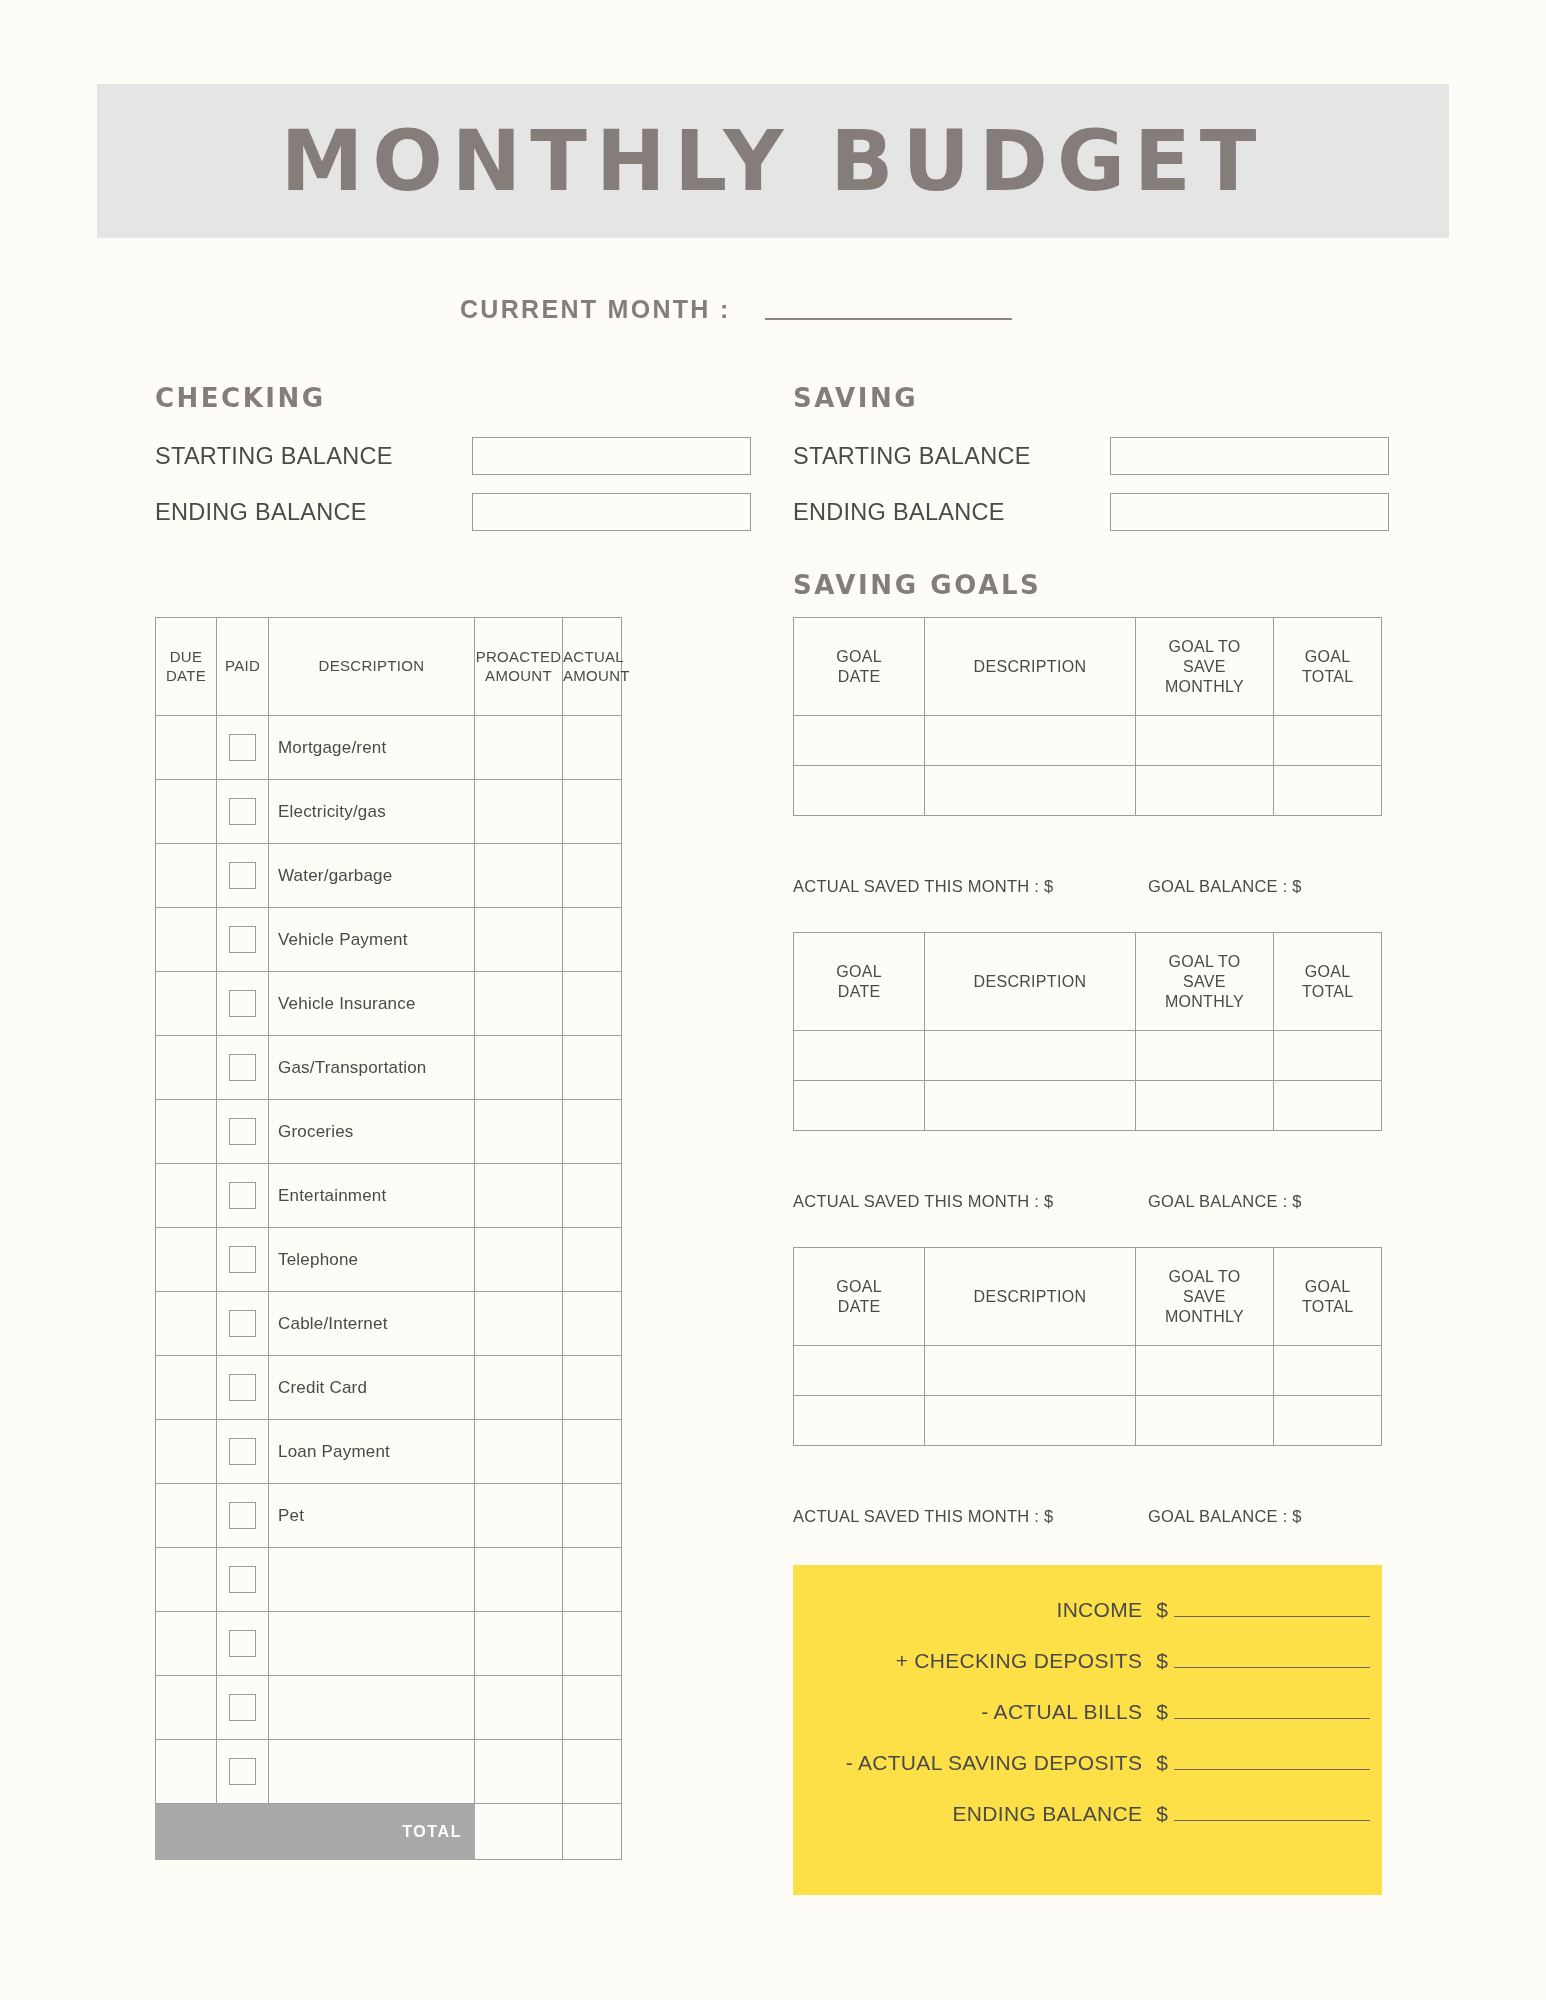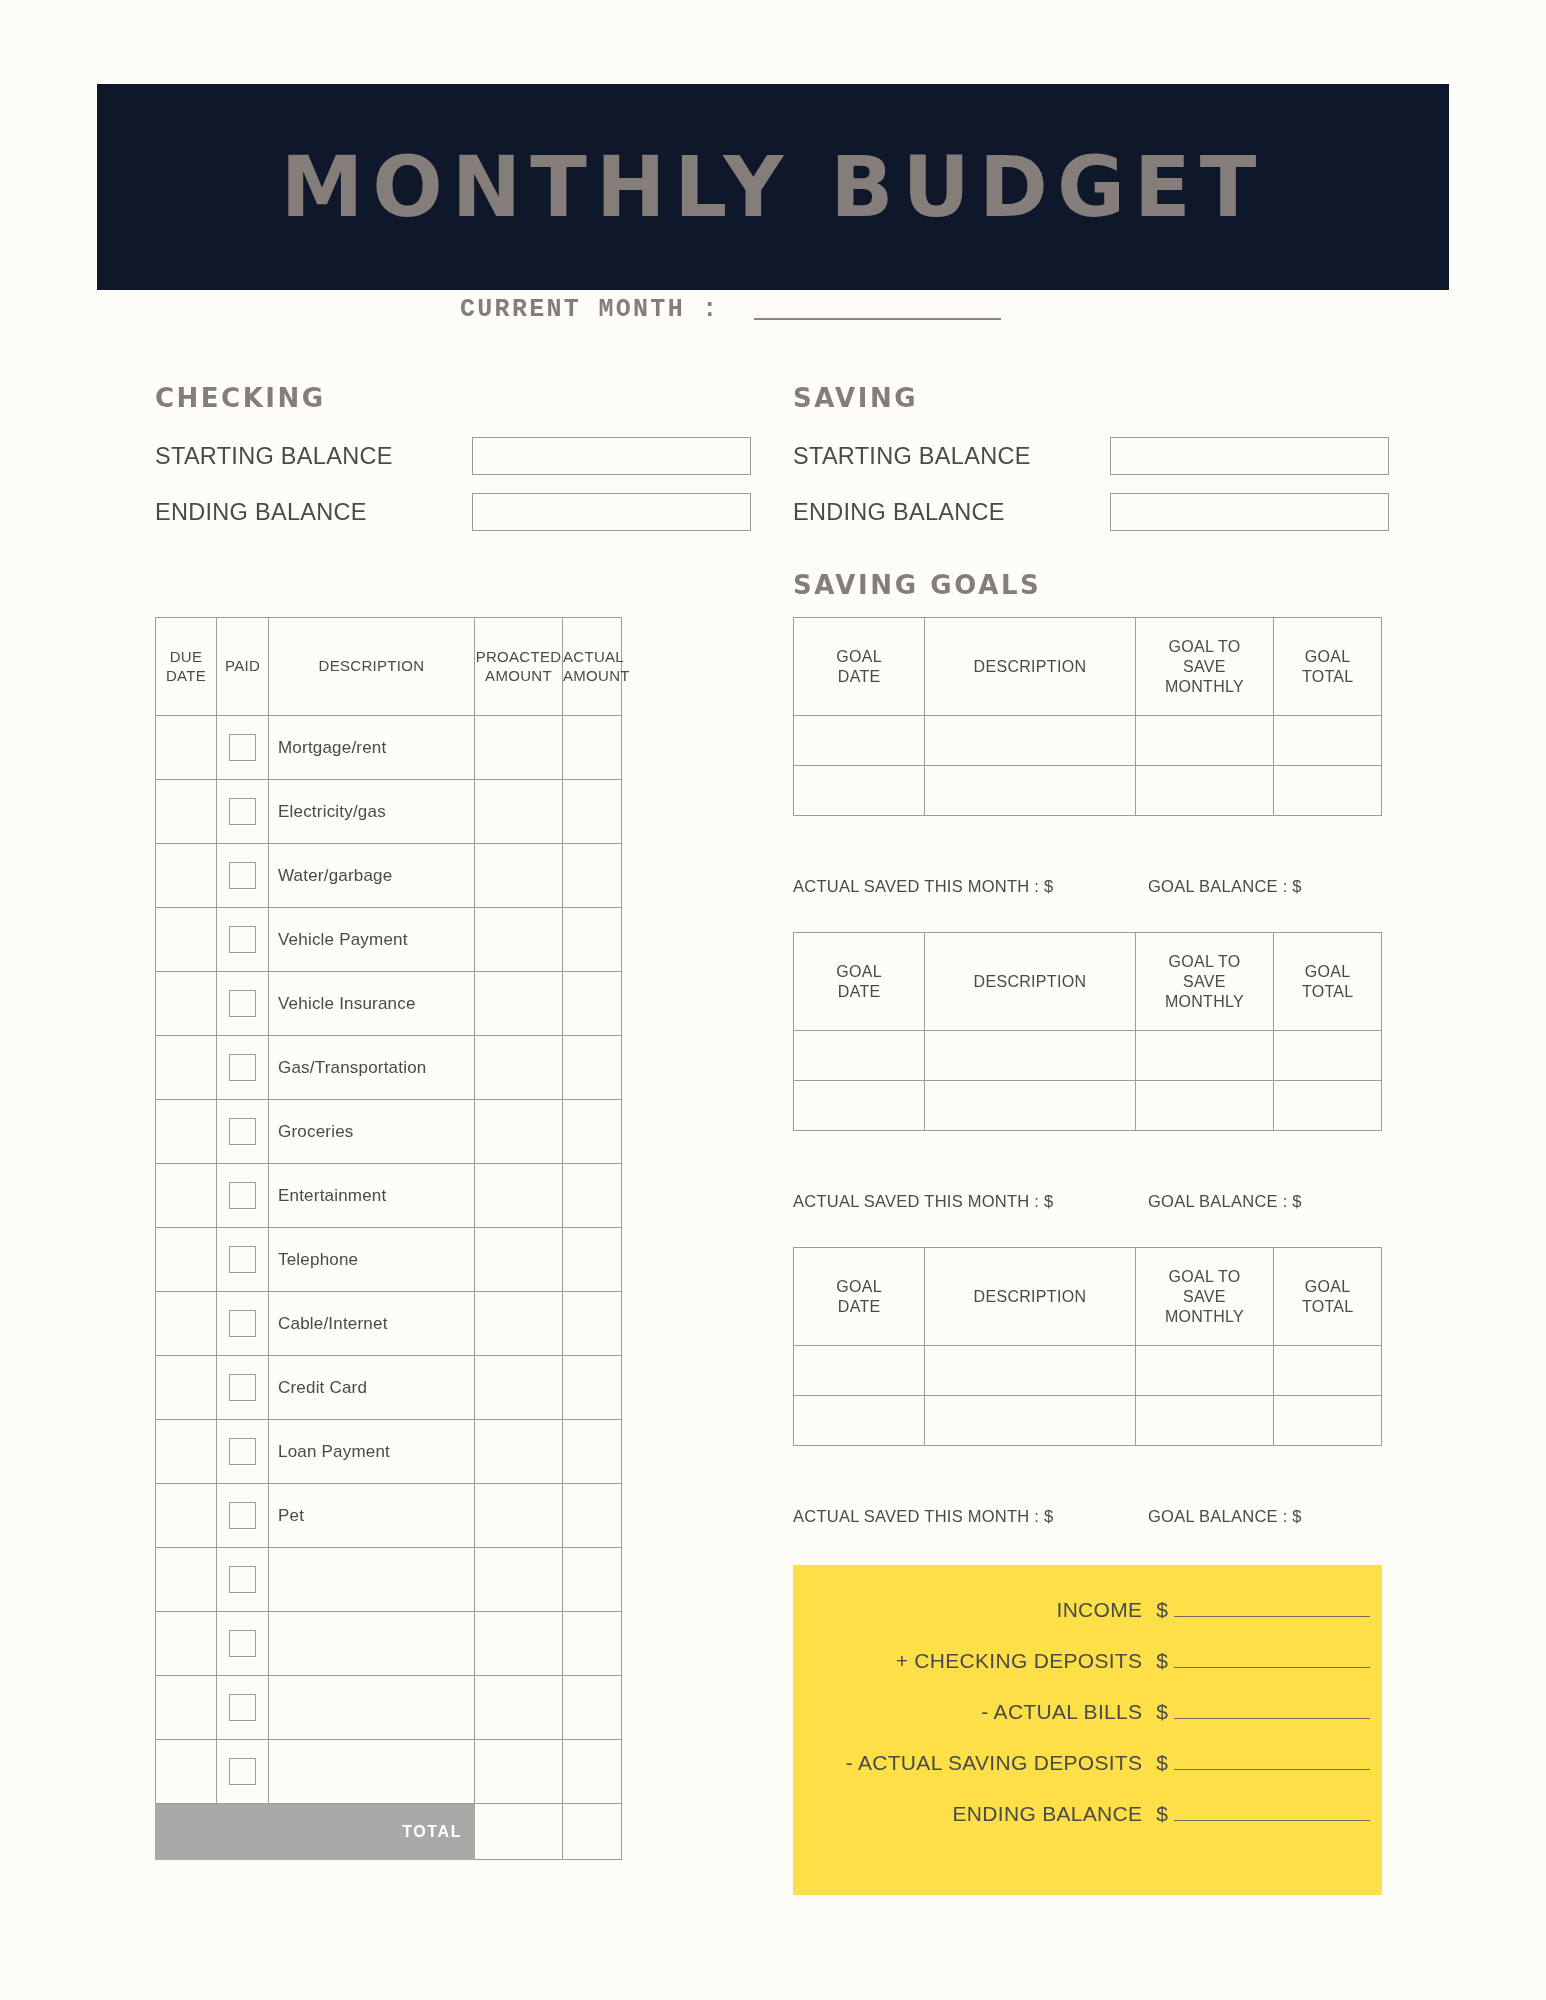--- a/index.html
+++ b/index.html
@@ -12,22 +12,22 @@
     position: relative;
     overflow: hidden;
   }
 
   
   .title-banner {
     position: absolute;
     left: 97px;
     top: 84px;
     width: 1352px;
-    height: 206px;
-    background: #0f172a;
+    height: 154px;
+    background: #e5e5e5;
     display: flex;
     align-items: center;
     justify-content: center;
   }
   .title-text {
     font-family: "DejaVu Sans", sans-serif;
     font-size: 83px;
     font-weight: bold;
     letter-spacing: 9px;
     color: #857d79;
@@ -35,21 +35,21 @@
 
   
   .current-month-row {
     position: absolute;
     left: 460px;
     top: 295px;
     display: flex;
     align-items: baseline;
   }
   .current-month-label {
-    font-family: Liberation Mono, monospace;
+    font-family: Liberation Sans, sans-serif;
     font-size: 25px;
     font-weight: bold;
     letter-spacing: 2.3px;
     color: #857d79;
   }
   .current-month-line {
     width: 247px;
     height: 2px;
     background: #8d8481;
     margin-left: 34px;

